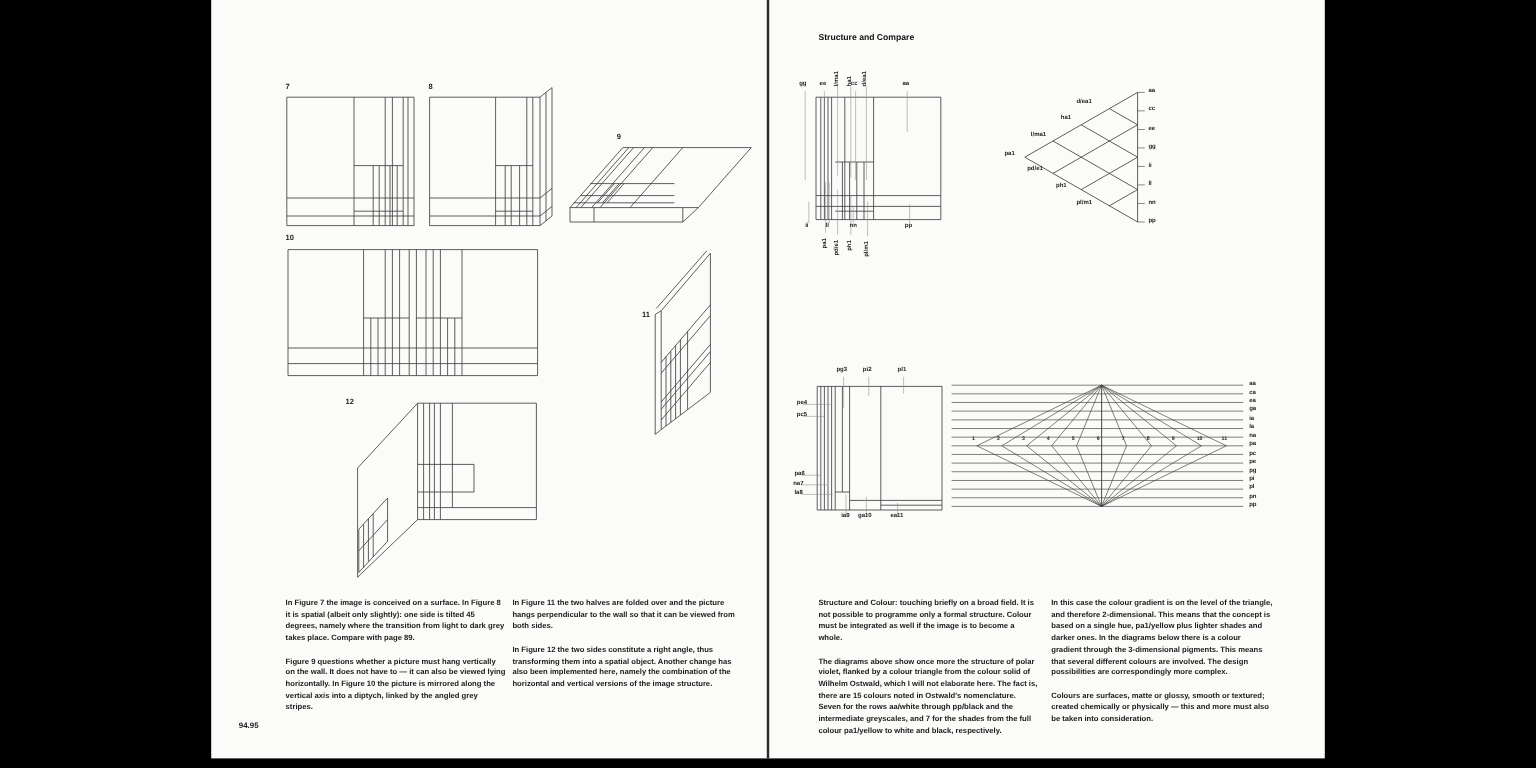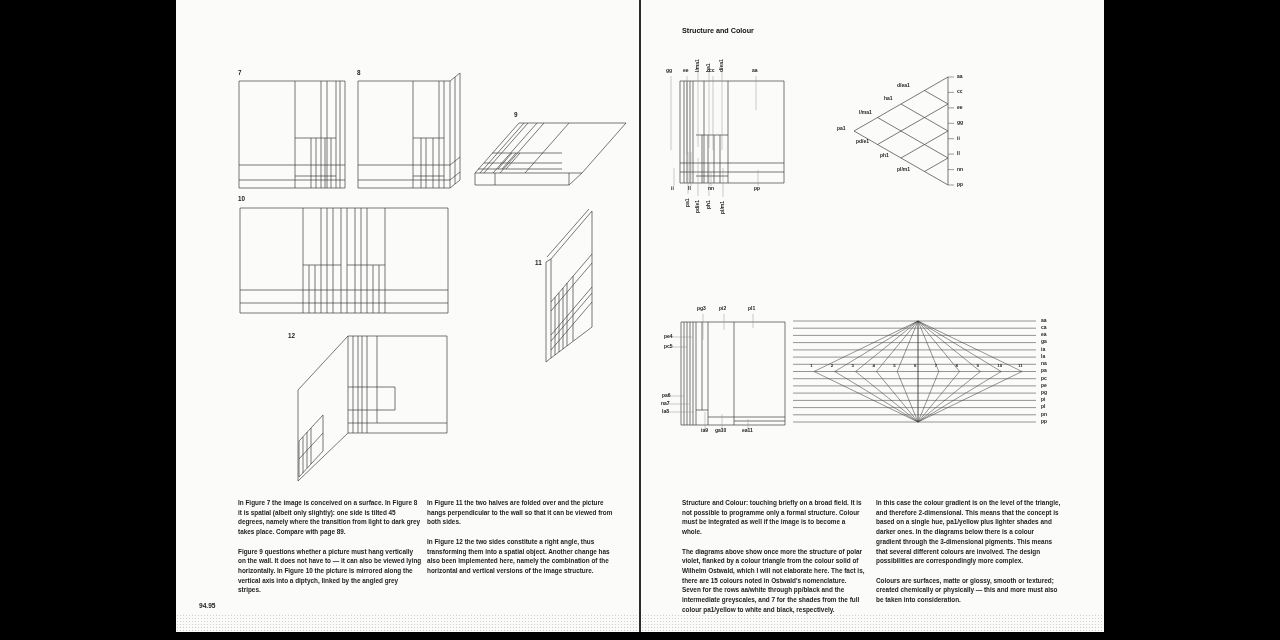--- a/index.html
+++ b/index.html
@@ -178,21 +178,21 @@
       <span class="axnum" style="left: 872.4px; top: 363.5px;">4</span>
       <span class="axnum" style="left: 893.2px; top: 363.5px;">5</span>
       <span class="axnum" style="left: 914px; top: 363.5px;">6</span>
       <span class="axnum" style="left: 934.8px; top: 363.5px;">7</span>
       <span class="axnum" style="left: 955.6px; top: 363.5px;">8</span>
       <span class="axnum" style="left: 976.4px; top: 363.5px;">9</span>
       <span class="axnum" style="left: 997.2px; top: 363.5px;">10</span>
       <span class="axnum" style="left: 1018px; top: 363.5px;">11</span>
     </div>
 
-  <h1 id="heading">Structure and Colour</h1>
+  <h1 id="heading">Structure and Compare</h1>
 
   <div class="cap" style="left:238px;top:498px;width:184px;">
     <p>In Figure 7 the image is conceived on a surface. In Figure 8 it is spatial (albeit only slightly): one side is tilted 45 degrees, namely where the transition from light to dark grey takes place. Compare with page 89.</p>
     <p>Figure 9 questions whether a picture must hang vertically on the wall. It does not have to — it can also be viewed lying horizontally. In Figure 10 the picture is mirrored along the vertical axis into a diptych, linked by the angled grey stripes.</p>
   </div>
   <div class="cap" style="left:427px;top:498px;width:186px;">
     <p>In Figure 11 the two halves are folded over and the picture hangs perpendicular to the wall so that it can be viewed from both sides.</p>
     <p>In Figure 12 the two sides constitute a right angle, thus transforming them into a spatial object. Another change has also been implemented here, namely the combination of the horizontal and vertical versions of the image structure.</p>
   </div>
   <div class="cap" style="left:682px;top:498px;width:184px;">

